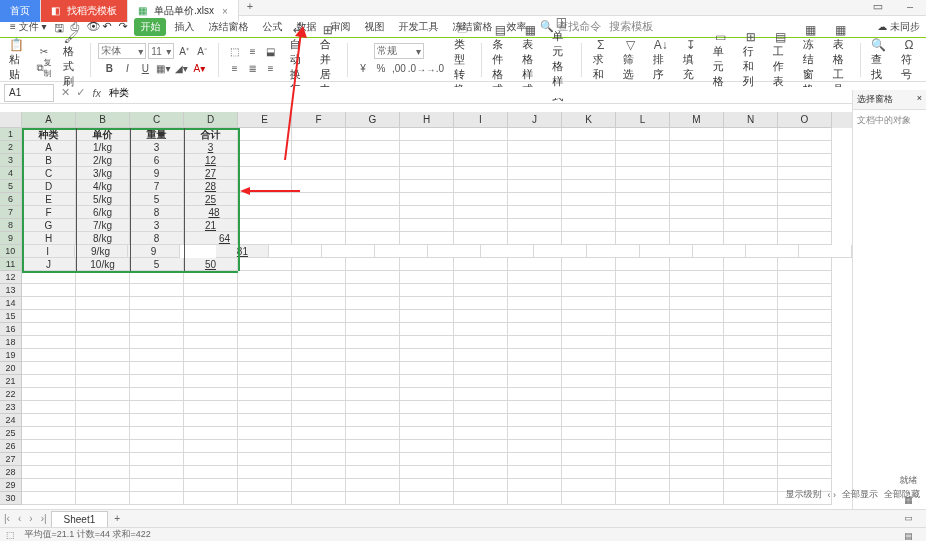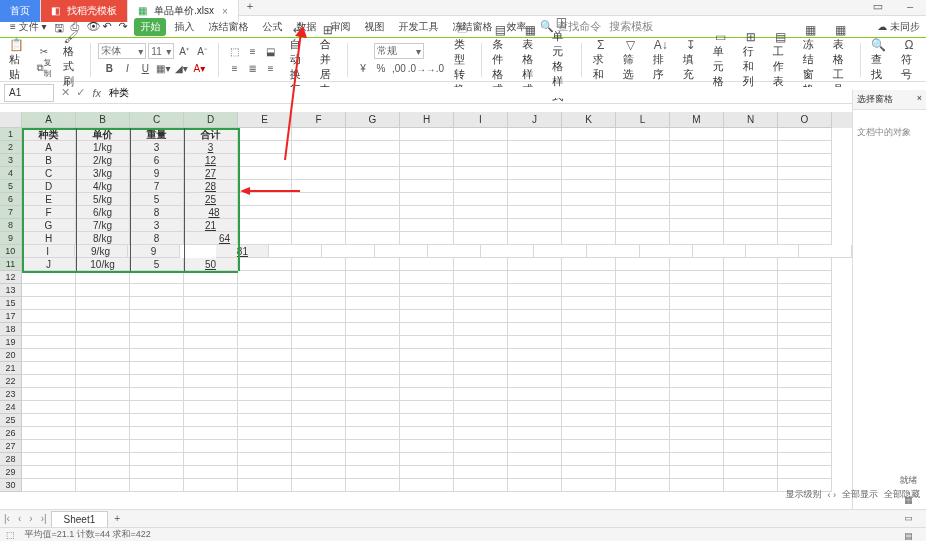--- a/index.html
+++ b/index.html
@@ -37,21 +37,21 @@
 
 .formula-bar { height:22px; display:flex; align-items:center; border-bottom:1px solid #ddd; }
 .name-box { width:50px; border:1px solid #ccc; height:18px; margin:17px 4px; font-size:10px; display:flex; align-items:center; padding-left:4px; }
 .fx { padding:0 4px; color:#666; font-style:italic; }
 .formula-input { flex:1; border:none; padding-left:4px; font-size:10px; }
 
 
 .sheet-wrap { position:absolute; top:112px; left:0; right:74px; bottom:18px; overflow:hidden; }
 .side-panel { position:absolute; top:90px; right:0; width:74px; bottom:18px; border-left:1px solid #ddd; font-size:9px; }
 .side-panel .hdr { padding:3px 4px; background:#f5f5f5; border-bottom:1px solid #e0e0e0; display:flex; justify-content:space-between; }
-.side-panel .body { padding:4px; color:#888;margin-top:12px; }
+.side-panel .body { padding:4px; color:#888; }
 
 .col-headers { display:flex; height:16px; background:#e8e8e8; }
 .corner { width:22px; border-right:1px solid #ccc; border-bottom:1px solid #ccc; background:#e8e8e8; }
 .col-h { width:54px; text-align:center; font-size:10px; border-right:1px solid #ccc; border-bottom:1px solid #ccc; line-height:16px; background:#e8e8e8; }
 .col-h.sel { background:#d0e0d0; }
 
 .rows { }
 .row { display:flex; height:13px; }
 .row-h { width:22px; text-align:center; font-size:9px; background:#e8e8e8; border-right:1px solid #ccc; border-bottom:1px solid #ccc; line-height:13px; }
 .row-h.sel { background:#d0e0d0; }
@@ -524,39 +524,57 @@
         <div class="cell"></div>
         <div class="cell"></div>
         <div class="cell"></div>
         <div class="cell"></div>
         <div class="cell"></div>
         <div class="cell"></div>
         <div class="cell"></div>
         <div class="cell"></div>
       </div>
       <div class="row">
+        <div class="row-h">14</div>
+        <div class="cell"></div>
+        <div class="cell"></div>
+        <div class="cell"></div>
+        <div class="cell"></div>
+        <div class="cell"></div>
+        <div class="cell"></div>
+        <div class="cell"></div>
+        <div class="cell"></div>
+        <div class="cell"></div>
+        <div class="cell"></div>
+        <div class="cell"></div>
+        <div class="cell"></div>
+        <div class="cell"></div>
+        <div class="cell"></div>
+        <div class="cell"></div>
+      </div>
+      <div class="row">
         <div class="row-h">15</div>
         <div class="cell"></div>
         <div class="cell"></div>
         <div class="cell"></div>
         <div class="cell"></div>
         <div class="cell"></div>
         <div class="cell"></div>
         <div class="cell"></div>
         <div class="cell"></div>
         <div class="cell"></div>
         <div class="cell"></div>
         <div class="cell"></div>
         <div class="cell"></div>
         <div class="cell"></div>
         <div class="cell"></div>
         <div class="cell"></div>
       </div>
       <div class="row">
-        <div class="row-h">17</div>
+        <div class="row-h">16</div>
         <div class="cell"></div>
         <div class="cell"></div>
         <div class="cell"></div>
         <div class="cell"></div>
         <div class="cell"></div>
         <div class="cell"></div>
         <div class="cell"></div>
         <div class="cell"></div>
         <div class="cell"></div>
         <div class="cell"></div>

